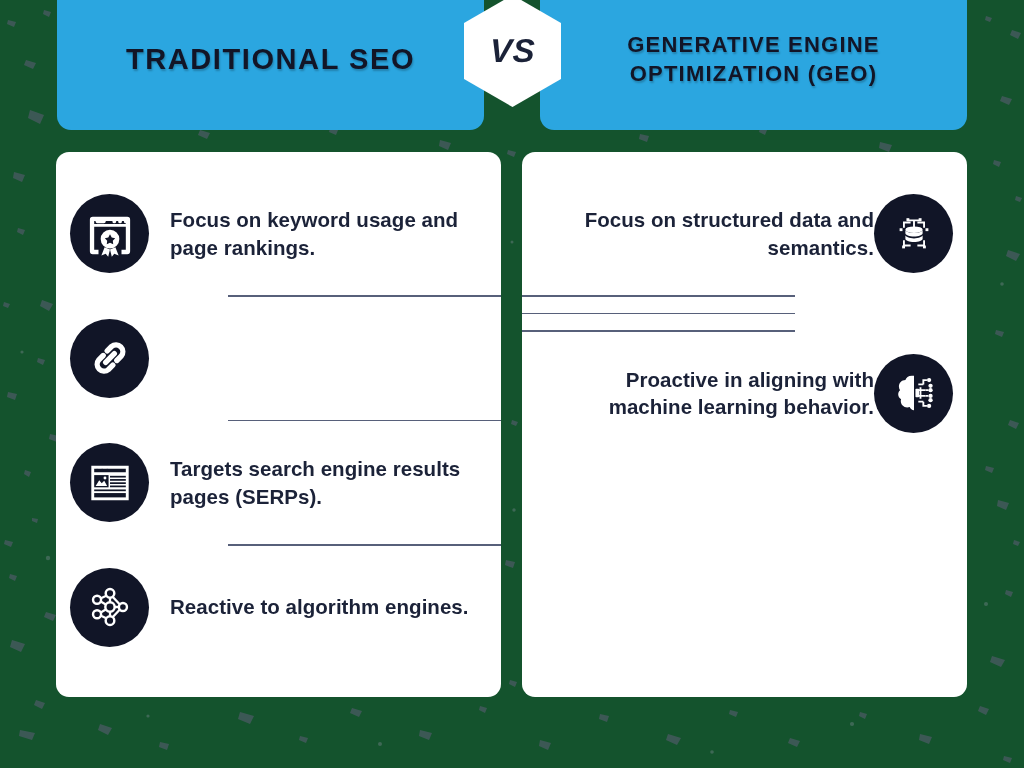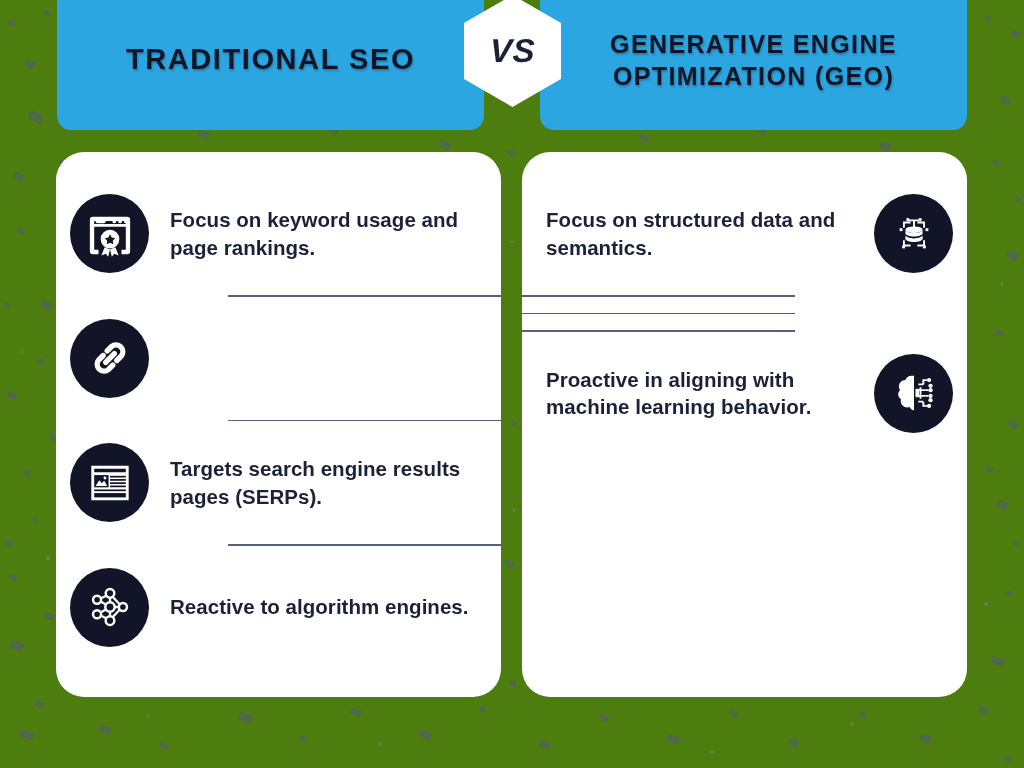--- a/index.html
+++ b/index.html
@@ -6,21 +6,21 @@
 
   html, body {
     width:1024px; height:768px;
     overflow:hidden;
     font-family:"Liberation Sans", sans-serif;
   }
 
   #stage {
     position:relative;
     width:1024px; height:768px;
-    background:#4d7c0f;
+    background:#14532d;
     overflow:hidden;
   }
 
   
   #texture {
     position:absolute; inset:0;
     pointer-events:none;
     z-index:1;
   }
 
@@ -45,21 +45,21 @@
     font-size:28px;
     line-height:1.28;
     letter-spacing:0.055em;
     text-align:center;
     text-transform:uppercase;
     text-shadow:1px 2px 2px rgba(0,0,0,0.22);
     padding:0 10px;
     margin-top:4px;
   }
   #banner-left .banner-title  { font-size:29px; }
-  #banner-right .banner-title { font-size:25px; line-height:1.3; }
+  #banner-right .banner-title { font-size:22px; line-height:1.3; }
 
   
   #vs-badge {
     position:absolute;
     left:464px; top:-5px;
     width:97px; height:112px;
     background:#ffffff;
     clip-path:polygon(50% 0%, 100% 25%, 100% 75%, 50% 100%, 0% 75%, 0% 25%);
     z-index:5;
     display:flex;
@@ -76,21 +76,21 @@
     transform:skewX(-2deg);
   }
 
   
   .card {
     position:absolute;
     top:152px;
     width:445px;
     height:545px;
     background:#ffffff;
-    border-radius:28px;
+    border-radius:13px;
     z-index:2;
     padding:28px 0 0 0;
     display:flex;
     flex-direction:column;
   }
   #card-left  { left:56px; }
   #card-right { left:522px; }
 
   
   .row {
@@ -115,21 +115,21 @@
 
   .row-text {
     flex:1 1 auto;
     color:#1b2238;
     font-weight:bold;
     font-size:20.5px;
     line-height:1.33;
     letter-spacing:0.002em;
   }
   .row-left  .row-text { text-align:left;  margin-left:21px; }
-  .row-right .row-text { text-align:left; margin-right:21px; }
+  .row-right .row-text { text-align:right; }
 
   
   .divider {
     height:1.5px;
     background:#57607a;
   }
   .divider-left  { margin:8px 0 8px 172px; }
   .divider-right { margin:8px 172px 8px 0; }
 
   .spacer { flex:1 1 auto; }

